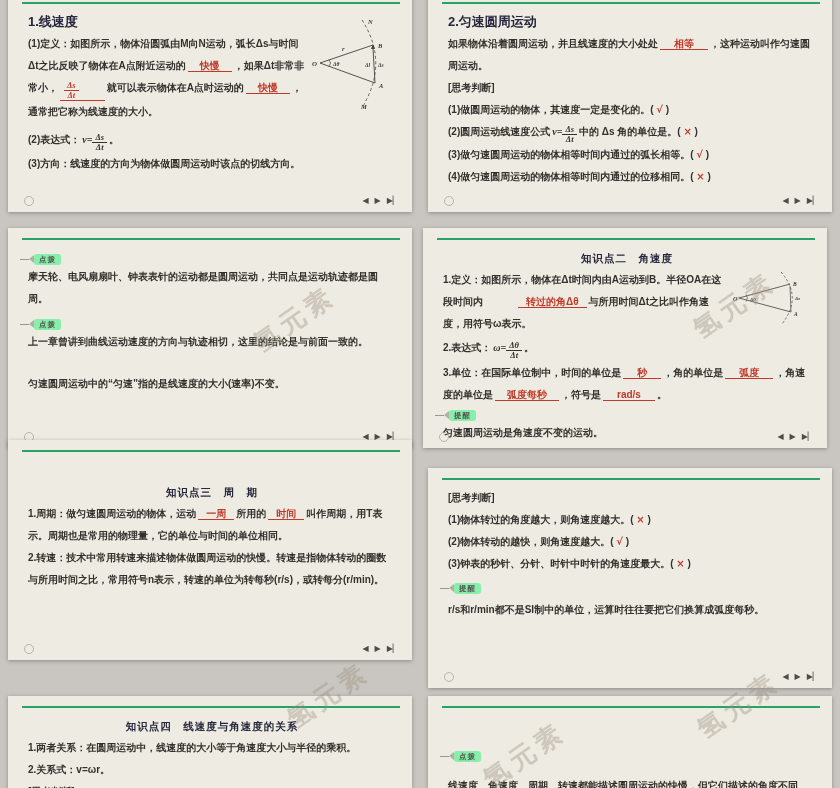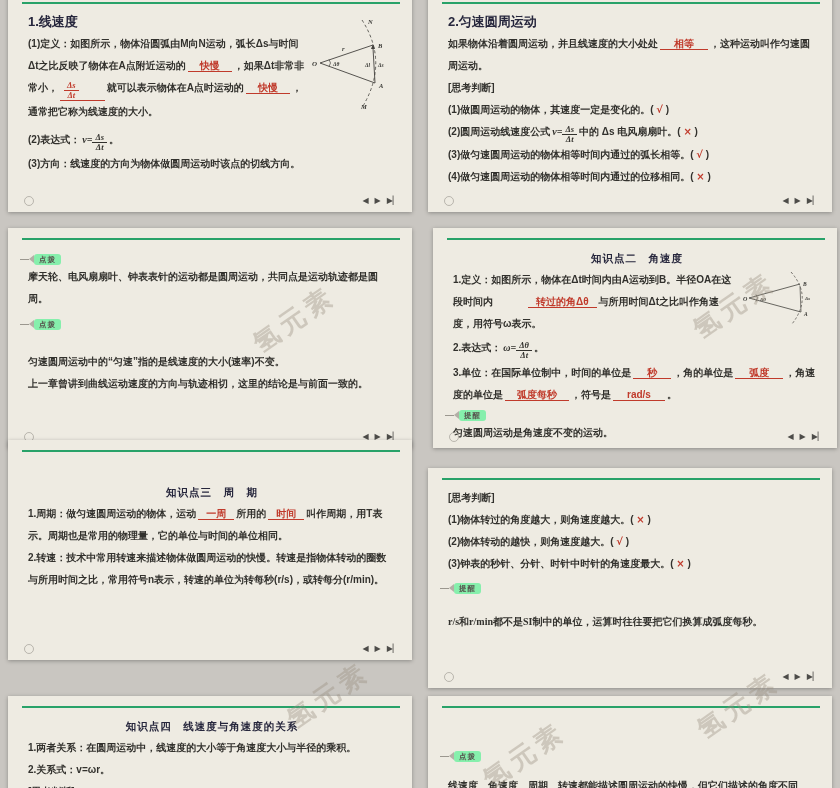--- a/index.html
+++ b/index.html
@@ -83,21 +83,21 @@
         </span>
       </div>
     </div>
     <div class="slide" style="left: 428px; top: -8px;">
       <div class="topline"></div>
       <div class="content">
         <div class="heading">2.匀速圆周运动</div>
         <div class="para"><span class="seg">如果物体沿着圆周运动，并且线速度的大小处处</span><span class="red-blank" style="padding-right: 14px; padding-left: 14px;">相等</span><span class="seg">，这种运动叫作匀速圆周运动。</span></div>
         <div class="para">[思考判断]</div>
         <div class="para"><span class="seg">(1)做圆周运动的物体，其速度一定是变化的。</span><span class="judge">(&nbsp;<span class="mk">√</span>&nbsp;)</span></div>
-        <div class="para"><span class="seg">(2)圆周运动线速度公式</span><span class="fracwrap"><span class="var">v=</span><span class="frac"><span class="num">Δs</span><span class="den">Δt</span></span></span><span class="seg">中的 Δs 电风扇扇叶。</span><span class="judge">(&nbsp;<span class="mk">×</span>&nbsp;)</span></div>
+        <div class="para"><span class="seg">(2)圆周运动线速度公式</span><span class="fracwrap"><span class="var">v=</span><span class="frac"><span class="num">Δs</span><span class="den">Δt</span></span></span><span class="seg">中的 Δs 角的单位是。</span><span class="judge">(&nbsp;<span class="mk">×</span>&nbsp;)</span></div>
         <div class="para"><span class="seg">(3)做匀速圆周运动的物体相等时间内通过的弧长相等。</span><span class="judge">(&nbsp;<span class="mk">√</span>&nbsp;)</span></div>
         <div class="para"><span class="seg">(4)做匀速圆周运动的物体相等时间内通过的位移相同。</span><span class="judge">(&nbsp;<span class="mk">×</span>&nbsp;)</span></div>
       </div>
       <div class="footer">
         <span class="stamp"></span>
         <span class="nav">
           <span>◀</span>
           <span>▶</span>
           <span>▶▏</span>
         </span>
@@ -110,33 +110,33 @@
           <span class="badge-dash"></span>
           <span class="badge-tri"></span>
           <span class="badge">点拨</span>
         </div>
         <div class="para"><span class="seg">摩天轮、电风扇扇叶、钟表表针的运动都是圆周运动，共同点是运动轨迹都是圆周。</span></div>
         <div class="badge-row" style="margin-top: 7px;">
           <span class="badge-dash"></span>
           <span class="badge-tri"></span>
           <span class="badge">点拨</span>
         </div>
+        <div class="para"><span class="seg">上一章曾讲到曲线运动速度的方向与轨迹相切，这里的结论是与前面一致的。</span></div>
         <div class="para" style="margin-top: 20px;"><span class="seg">匀速圆周运动中的“匀速”指的是线速度的大小(速率)不变。</span></div>
-        <div class="para"><span class="seg">上一章曾讲到曲线运动速度的方向与轨迹相切，这里的结论是与前面一致的。</span></div>
-      </div>
-      <div class="footer">
-        <span class="stamp"></span>
-        <span class="nav">
-          <span>◀</span>
-          <span>▶</span>
-          <span>▶▏</span>
-        </span>
-      </div>
-    </div>
-    <div class="slide" style="left: 433px; top: 228px;">
+      </div>
+      <div class="footer">
+        <span class="stamp"></span>
+        <span class="nav">
+          <span>◀</span>
+          <span>▶</span>
+          <span>▶▏</span>
+        </span>
+      </div>
+    </div>
+    <div class="slide" style="left: 423px; top: 228px;">
       <div class="topline"></div>
       <div class="content">
         <div class="ktitle">知识点二　角速度</div>
         <div class="diagram"><svg width="82" height="58" viewBox="0 0 82 58">
             <path d="M 48 3 Q 70 28 49 55" stroke="#55534e" stroke-width="0.8" stroke-dasharray="2.5 2" fill="none"></path>
             <line x1="6" y1="29" x2="57" y2="15" stroke="#44423e" stroke-width="0.8"></line>
             <line x1="6" y1="29" x2="58" y2="43" stroke="#44423e" stroke-width="0.8"></line>
             <line x1="58" y1="43" x2="57" y2="17" stroke="#44423e" stroke-width="0.7"></line>
             <path d="M 13 25.5 Q 16 29 13 32.5" stroke="#44423e" stroke-width="0.6" fill="none"></path>
             <text x="0" y="31.5" font-size="6" fill="#3a3a36" font-style="italic" text-anchor="start">O</text>
@@ -186,21 +186,21 @@
       <div class="content">
         <div class="para">[思考判断]</div>
         <div class="para"><span class="seg">(1)物体转过的角度越大，则角速度越大。</span><span class="judge">(&nbsp;<span class="mk">×</span>&nbsp;)</span></div>
         <div class="para"><span class="seg">(2)物体转动的越快，则角速度越大。</span><span class="judge">(&nbsp;<span class="mk">√</span>&nbsp;)</span></div>
         <div class="para"><span class="seg">(3)钟表的秒针、分针、时针中时针的角速度最大。</span><span class="judge">(&nbsp;<span class="mk">×</span>&nbsp;)</span></div>
         <div class="badge-row" style="margin-top: 6px;">
           <span class="badge-dash"></span>
           <span class="badge-tri"></span>
           <span class="badge">提醒</span>
         </div>
-        <div class="para" style="margin-top: 16px; font-family: Liberation Serif, serif;"><span class="seg">r/s和r/min都不是SI制中的单位，运算时往往要把它们换算成弧度每秒。</span></div>
+        <div class="para" style="margin-top: 4px;"><span class="seg">r/s和r/min都不是SI制中的单位，运算时往往要把它们换算成弧度每秒。</span></div>
       </div>
       <div class="footer">
         <span class="stamp"></span>
         <span class="nav">
           <span>◀</span>
           <span>▶</span>
           <span>▶▏</span>
         </span>
       </div>
     </div>

